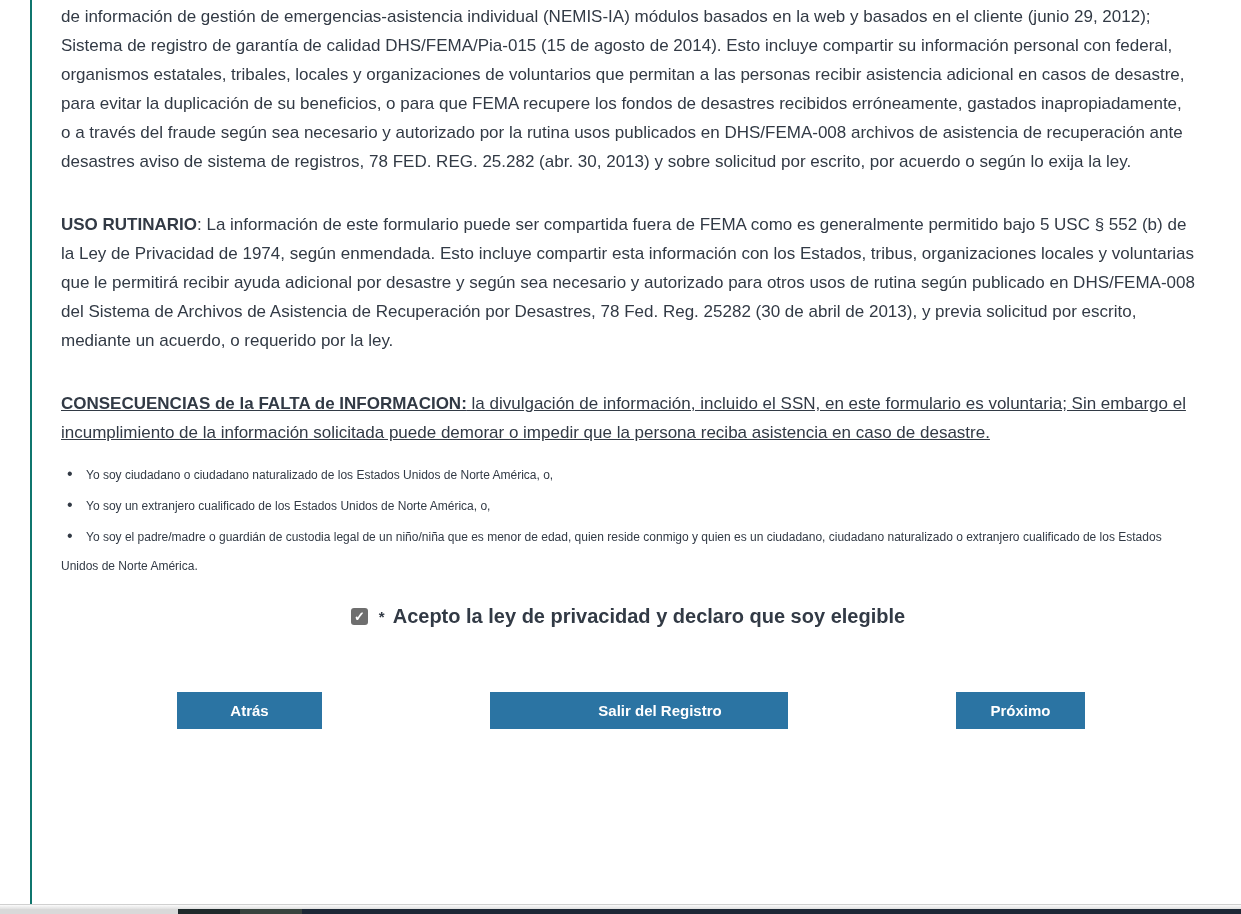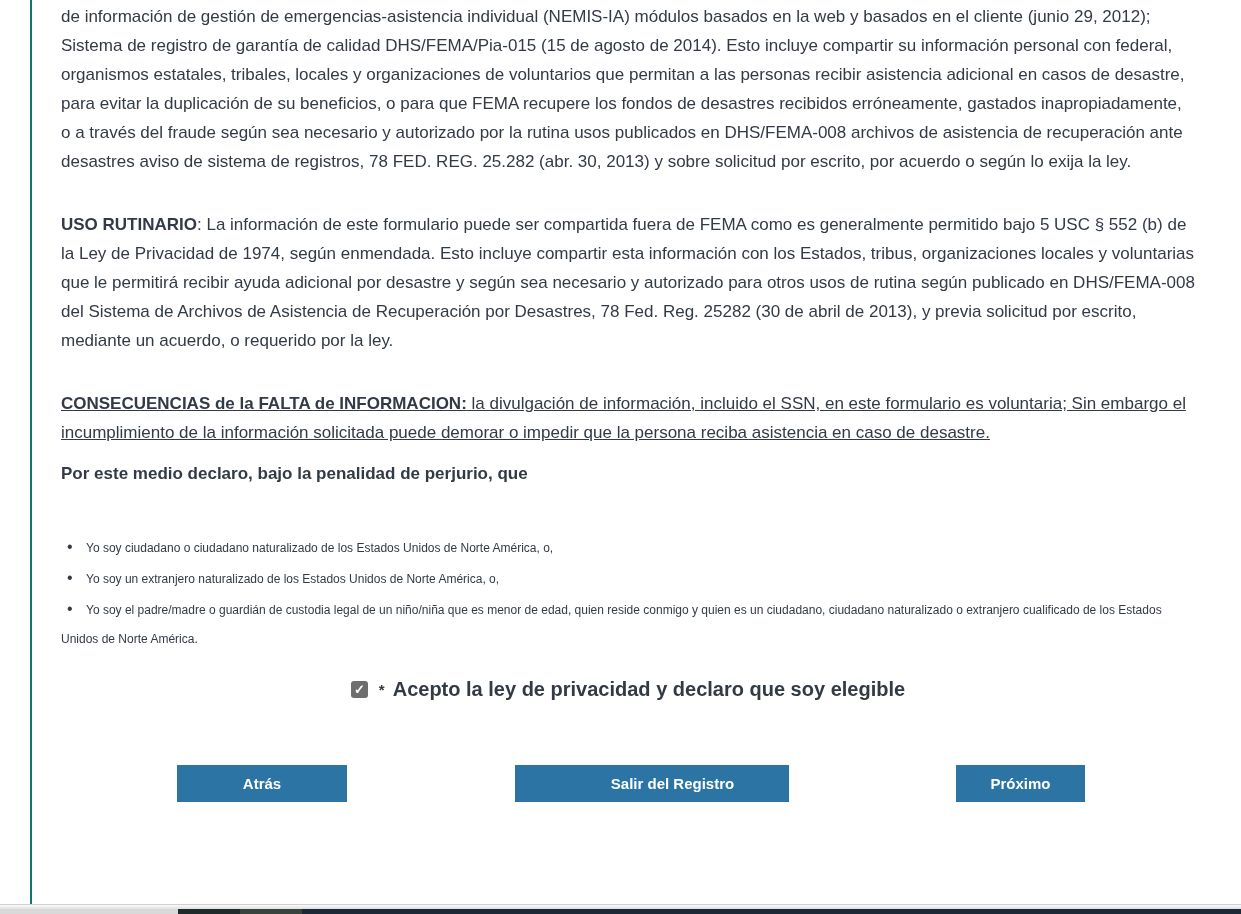--- a/index.html
+++ b/index.html
@@ -94,22 +94,22 @@
   .btn {
     background: #2b74a3;
     color: #ffffff;
     border: none;
     font-family: "Liberation Sans", sans-serif;
     font-size: 15px;
     font-weight: bold;
     height: 37px;
     cursor: pointer;
   }
-  .btn-back  { width: 170px; }
-  .btn-exit  { width: 274px; padding-left: 48px; }
+  .btn-back  { width: 145px; }
+  .btn-exit  { width: 298px; padding-left: 48px; }
   .btn-next  { width: 129px; }
   .bottom-light {
     position: absolute;
     left: 0; right: 0;
     bottom: 5px;
     height: 4px;
     background: linear-gradient(#fbfbfb, #e0e0e0);
     border-top: 1px solid #d0d0d0;
   }
   .taskbar {
@@ -142,25 +142,24 @@
 <body>
 
 <div class="panel">
 
   <p class="body-text"><span>de información de gestión de emergencias-asistencia individual (NEMIS-IA) módulos basados en la web y basados en el cliente (junio 29, 2012); Sistema de registro de garantía de calidad DHS/FEMA/Pia-015 (15 de agosto de 2014). Esto incluye compartir su información personal con federal, organismos estatales, tribales, locales y organizaciones de voluntarios que permitan a las personas recibir asistencia adicional en casos de desastre, para evitar la duplicación de su beneficios, o para que FEMA recupere los fondos de desastres recibidos erróneamente, gastados inapropiadamente, o a través del fraude según sea necesario y autorizado por la rutina usos publicados en DHS/FEMA-008 archivos de asistencia de recuperación ante desastres aviso de sistema de registros, 78 FED. REG. 25.282 (abr. 30, 2013) y sobre solicitud por escrito, por acuerdo o según lo exija la ley.</span></p>
 
   <p class="body-text"><span class="bold-lead">USO RUTINARIO</span><span>: La información de este formulario puede ser compartida fuera de FEMA como es generalmente permitido bajo 5 USC § 552 (b) de la Ley de Privacidad de 1974, según enmendada. Esto incluye compartir esta información con los Estados, tribus, organizaciones locales y voluntarias que le permitirá recibir ayuda adicional por desastre y según sea necesario y autorizado para otros usos de rutina según publicado en DHS/FEMA-008 del Sistema de Archivos de Asistencia de Recuperación por Desastres, 78 Fed. Reg. 25282 (30 de abril de 2013), y previa solicitud por escrito, mediante un acuerdo, o requerido por la ley.</span></p>
 
   <p class="body-text last-para"><span class="bold-lead">CONSECUENCIAS de la FALTA de INFORMACION:</span><span> la divulgación de información, incluido el SSN, en este formulario es voluntaria; Sin embargo el incumplimiento de la información solicitada puede demorar o impedir que la persona reciba asistencia en caso de desastre.</span></p>
 
-  <div class="decl-heading">Por este medio declaro, bajo la penalidad de perjurio, que</div>
 
   <ul class="decl-list">
     <li><span>Yo soy ciudadano o ciudadano naturalizado de los Estados Unidos de Norte América, o,</span></li>
-    <li><span>Yo soy un extranjero naturalizado de los Estados Unidos de Norte América, o,</span></li>
+    <li><span>Yo soy un extranjero cualificado de los Estados Unidos de Norte América, o,</span></li>
     <li><span>Yo soy el padre/madre o guardián de custodia legal de un niño/niña que es menor de edad, quien reside conmigo y quien es un ciudadano, ciudadano naturalizado o extranjero cualificado de los Estados Unidos de Norte América.</span></li>
   </ul>
 
   <div class="checkbox-row">
     <span class="checkbox-box"><span class="check">✓</span></span><span class="required-asterisk">*</span><span class="checkbox-label">Acepto la ley de privacidad y declaro que soy elegible</span>
   </div>
 
   <div class="button-row">
     <button class="btn btn-back">Atrás</button>
     <button class="btn btn-exit">Salir del Registro</button>

